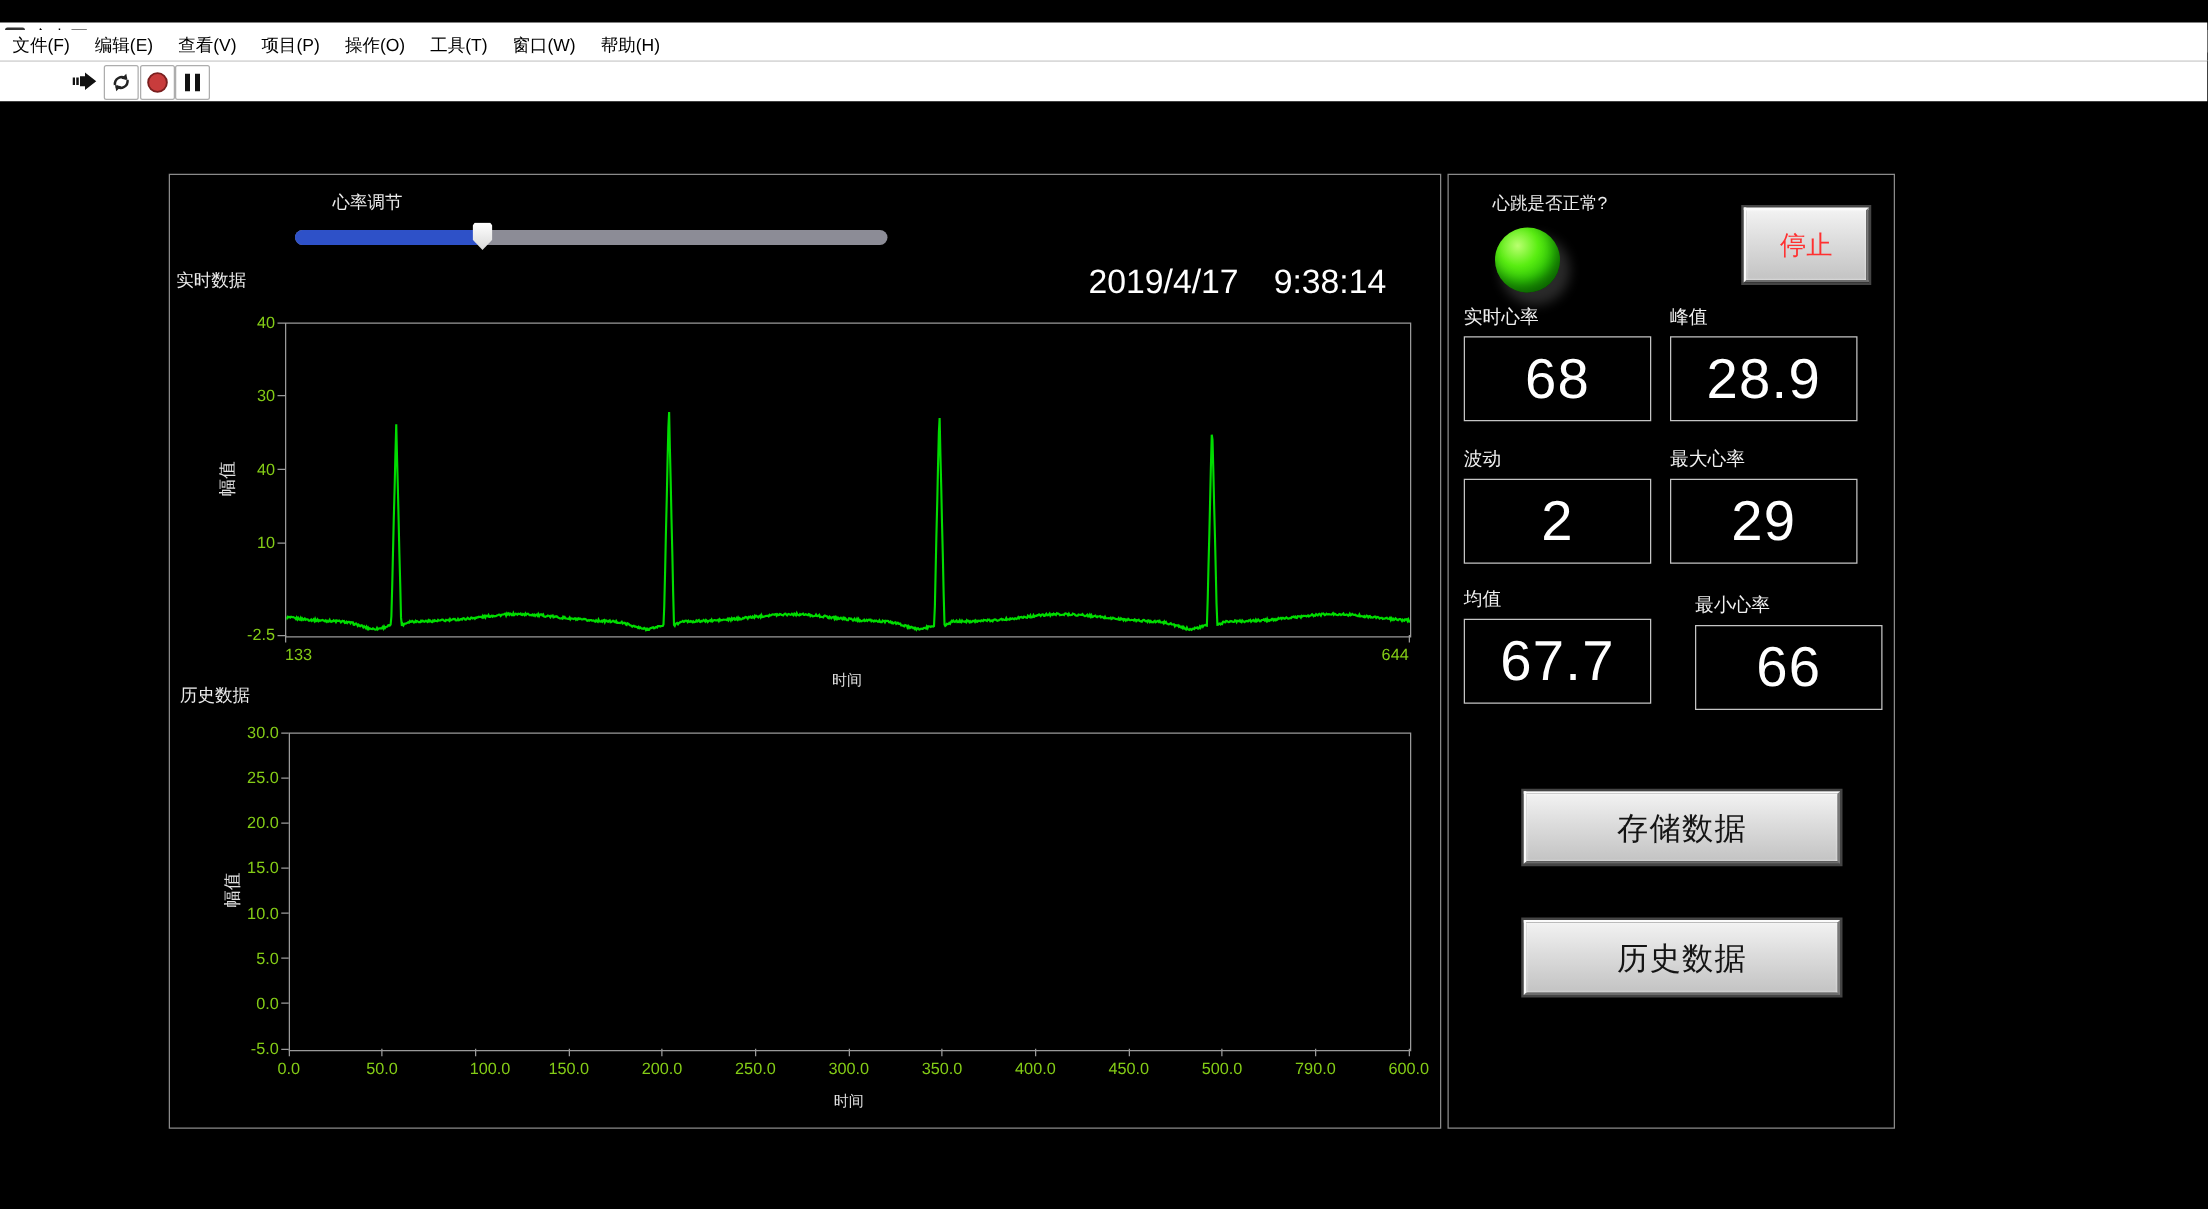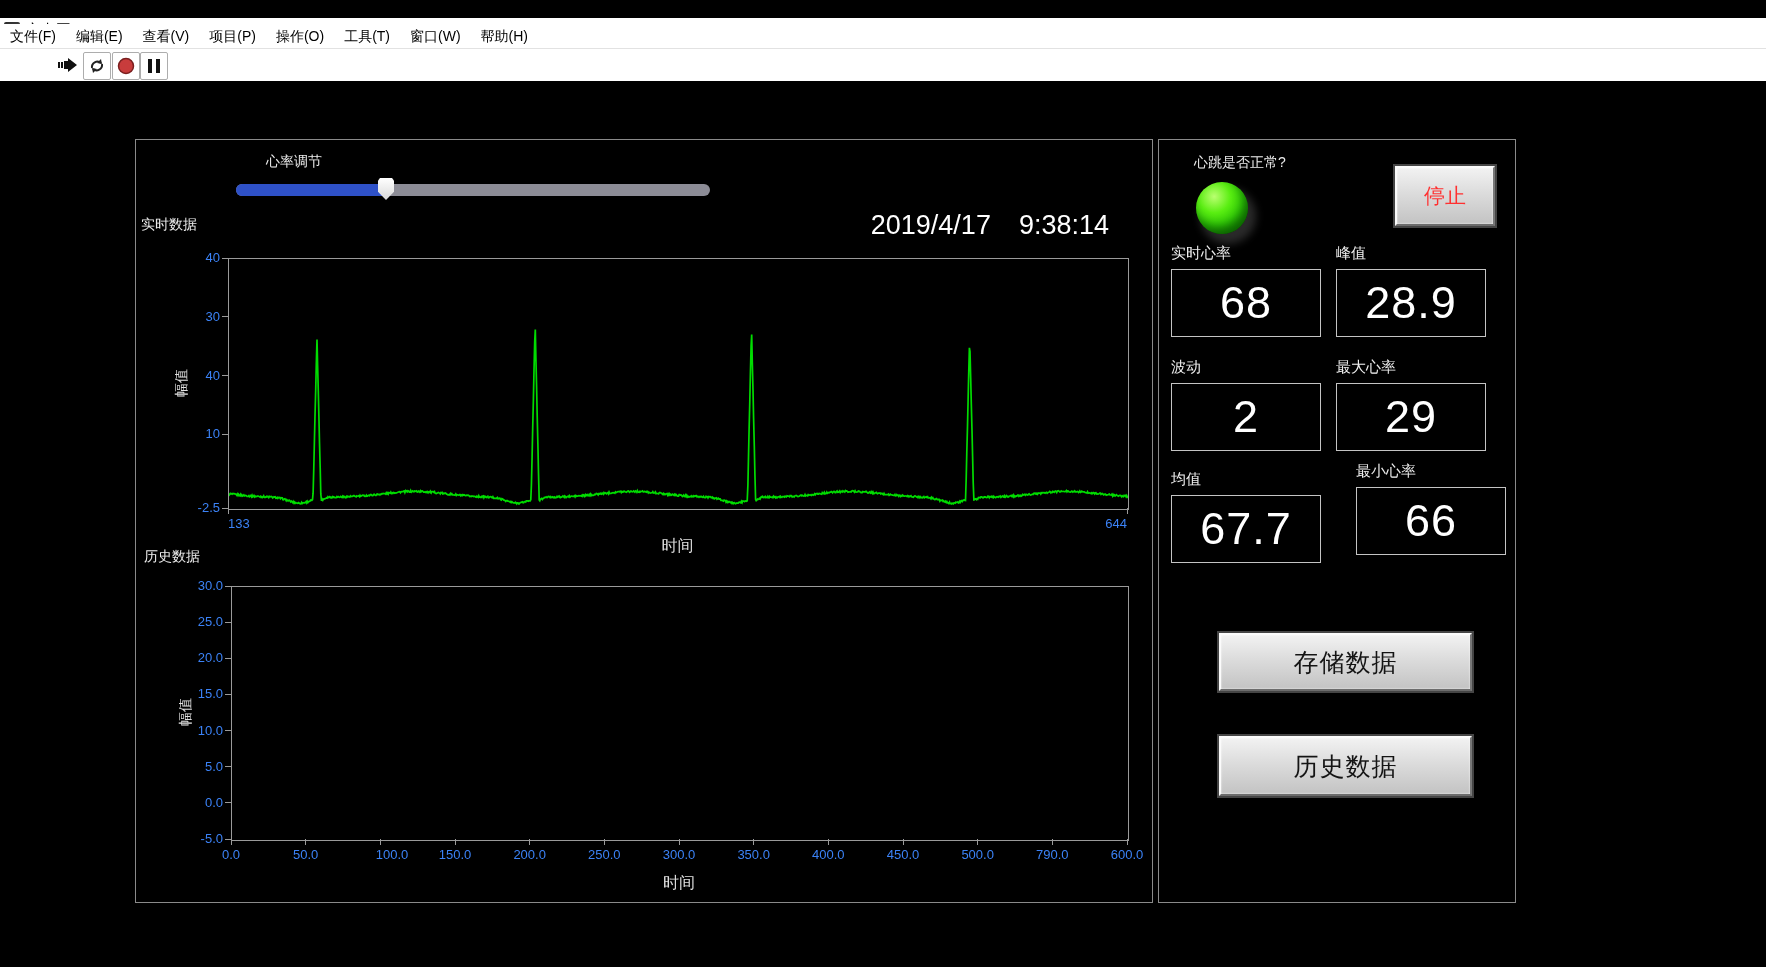--- a/index.html
+++ b/index.html
@@ -28,23 +28,23 @@
   .wlabel{position:absolute;color:#ececec;font-size:14px;white-space:nowrap;}
   .vlabel{position:absolute;color:#e0e0e0;font-size:14px;white-space:nowrap;text-align:center;transform:rotate(-90deg);}
 
   
   .slider-track{position:absolute;left:100px;top:44px;width:474px;height:12px;background:#8c8c96;border-radius:6px;cursor:pointer;}
   .slider-fill{position:absolute;left:0;top:0;height:12px;background:#2e51c8;border-radius:6px 0 0 6px;}
   .slider-thumb{position:absolute;top:-6px;width:16px;height:22px;background:linear-gradient(180deg,#ffffff,#d9d9d9);clip-path:polygon(12% 0,88% 0,100% 12%,100% 62%,50% 100%,0 62%,0 12%);cursor:grab;}
 
   
   .plot{position:absolute;background:#000;border:1px solid #9a9a9a;}
-  .tick-label{position:absolute;color:#3b82f6;font-size:13px;white-space:nowrap;}
+  .tick-label{position:absolute;color:#84cc16;font-size:13px;white-space:nowrap;}
   .tick-mark{position:absolute;background:#9a9a9a;}
-  .xaxis-label{position:absolute;color:#e0e0e0;font-size:16px;text-align:center;}
+  .xaxis-label{position:absolute;color:#e0e0e0;font-size:12px;text-align:center;}
   .timestamp{position:absolute;color:#fff;font-size:27px;white-space:nowrap;}
   .timestamp .t2{margin-left:28px;}
 
   
   .led{position:absolute;width:52px;height:52px;border-radius:50%;
     background:radial-gradient(circle at 35% 28%,#baff70 0%,#5aee12 32%,#2fc906 58%,#169600 82%,#0c6b00 100%);
     box-shadow:6px 8px 9px 2px rgba(120,120,120,0.35), inset -4px -7px 10px rgba(0,55,0,0.55);}
   .ind-cell{position:absolute;width:150px;}
   .ind-label{color:#f0f0f0;font-size:15px;margin-bottom:6px;white-space:nowrap;}
   .ind-box{width:148px;height:66px;border:1px solid #c4c4c4;background:#000;display:flex;align-items:center;justify-content:center;}
@@ -217,21 +217,21 @@
     <div class="ind-box">
         <span class="ind-value">29</span>
       </div>
   </div>
   <div class="ind-cell" style="left:12px;top:330px;">
     <div class="ind-label">均值</div>
     <div class="ind-box">
         <span class="ind-value">67.7</span>
       </div>
   </div>
-  <div class="ind-cell" style="left:177px;top:322px;padding-left:20px;">
+  <div class="ind-cell" style="left:177px;top:335px;padding-left:20px;">
     <div class="ind-label">最小心率</div>
     <div class="ind-box">
         <span class="ind-value">66</span>
       </div>
   </div>
 
   <div class="btn3d big" style="left:60px;top:493px;width:249px;height:54px;">存储数据</div>
   <div class="btn3d big" style="left:60px;top:596px;width:249px;height:56px;">历史数据</div>
 </div>
 

